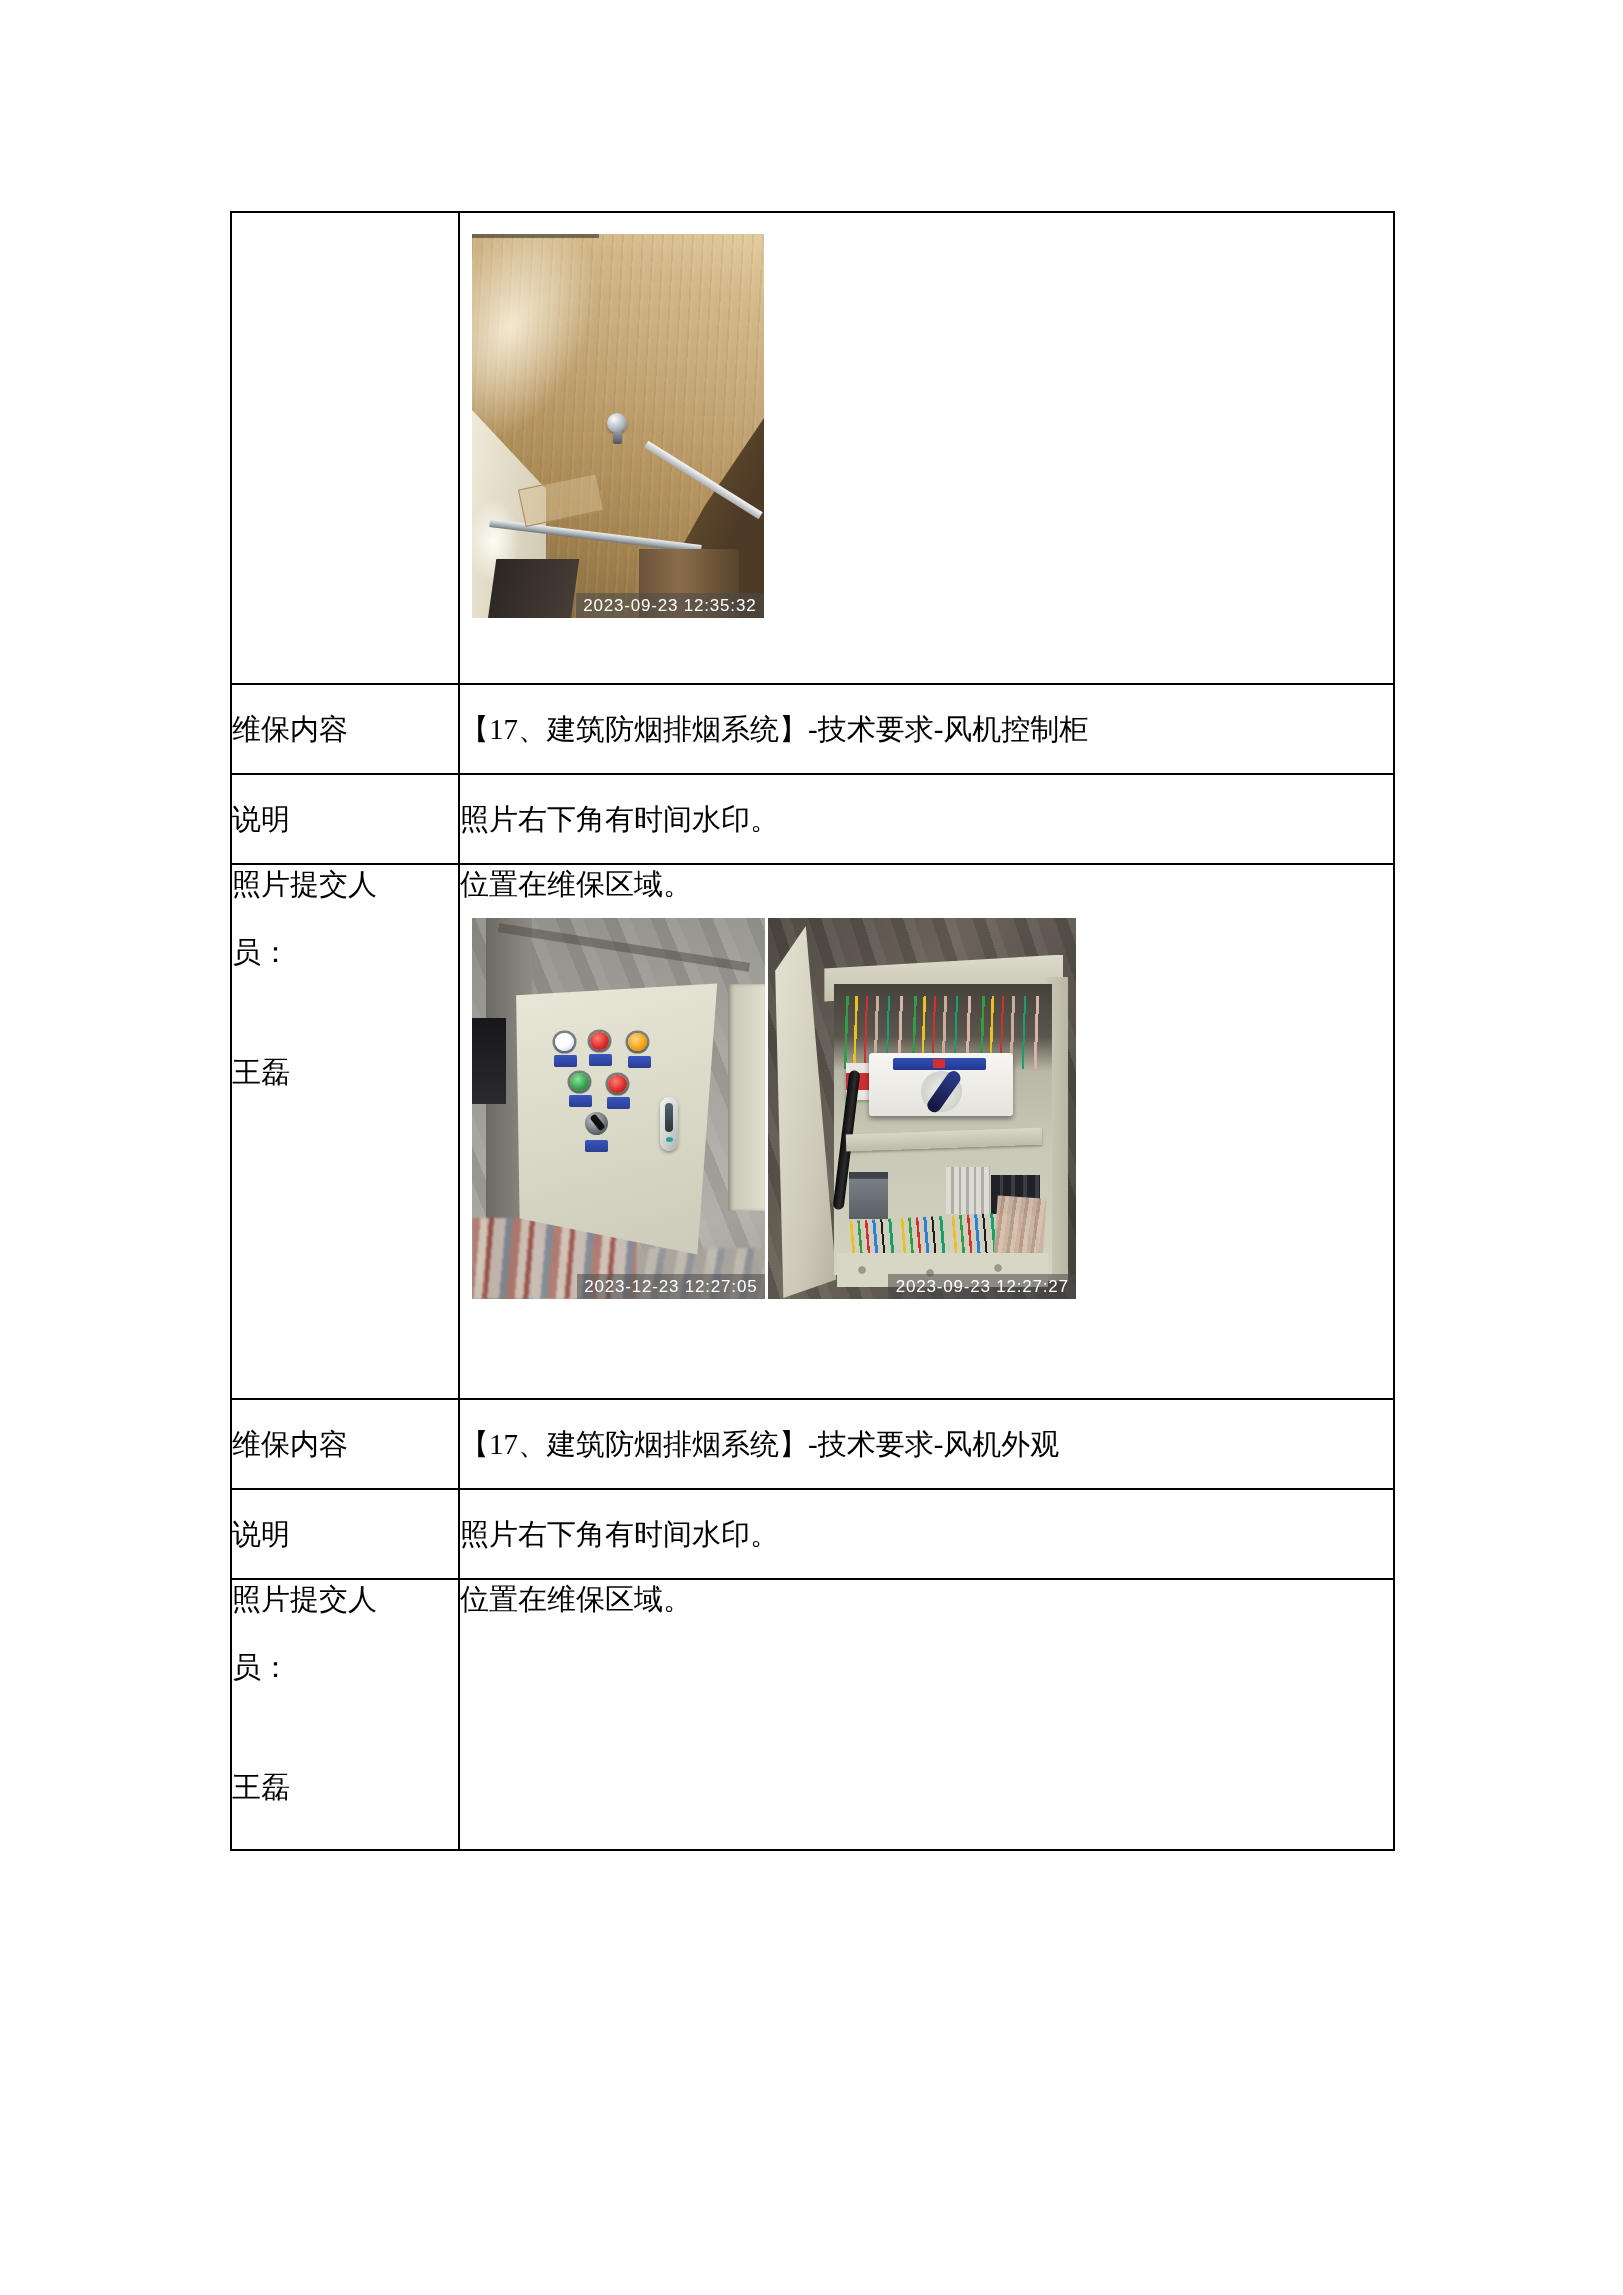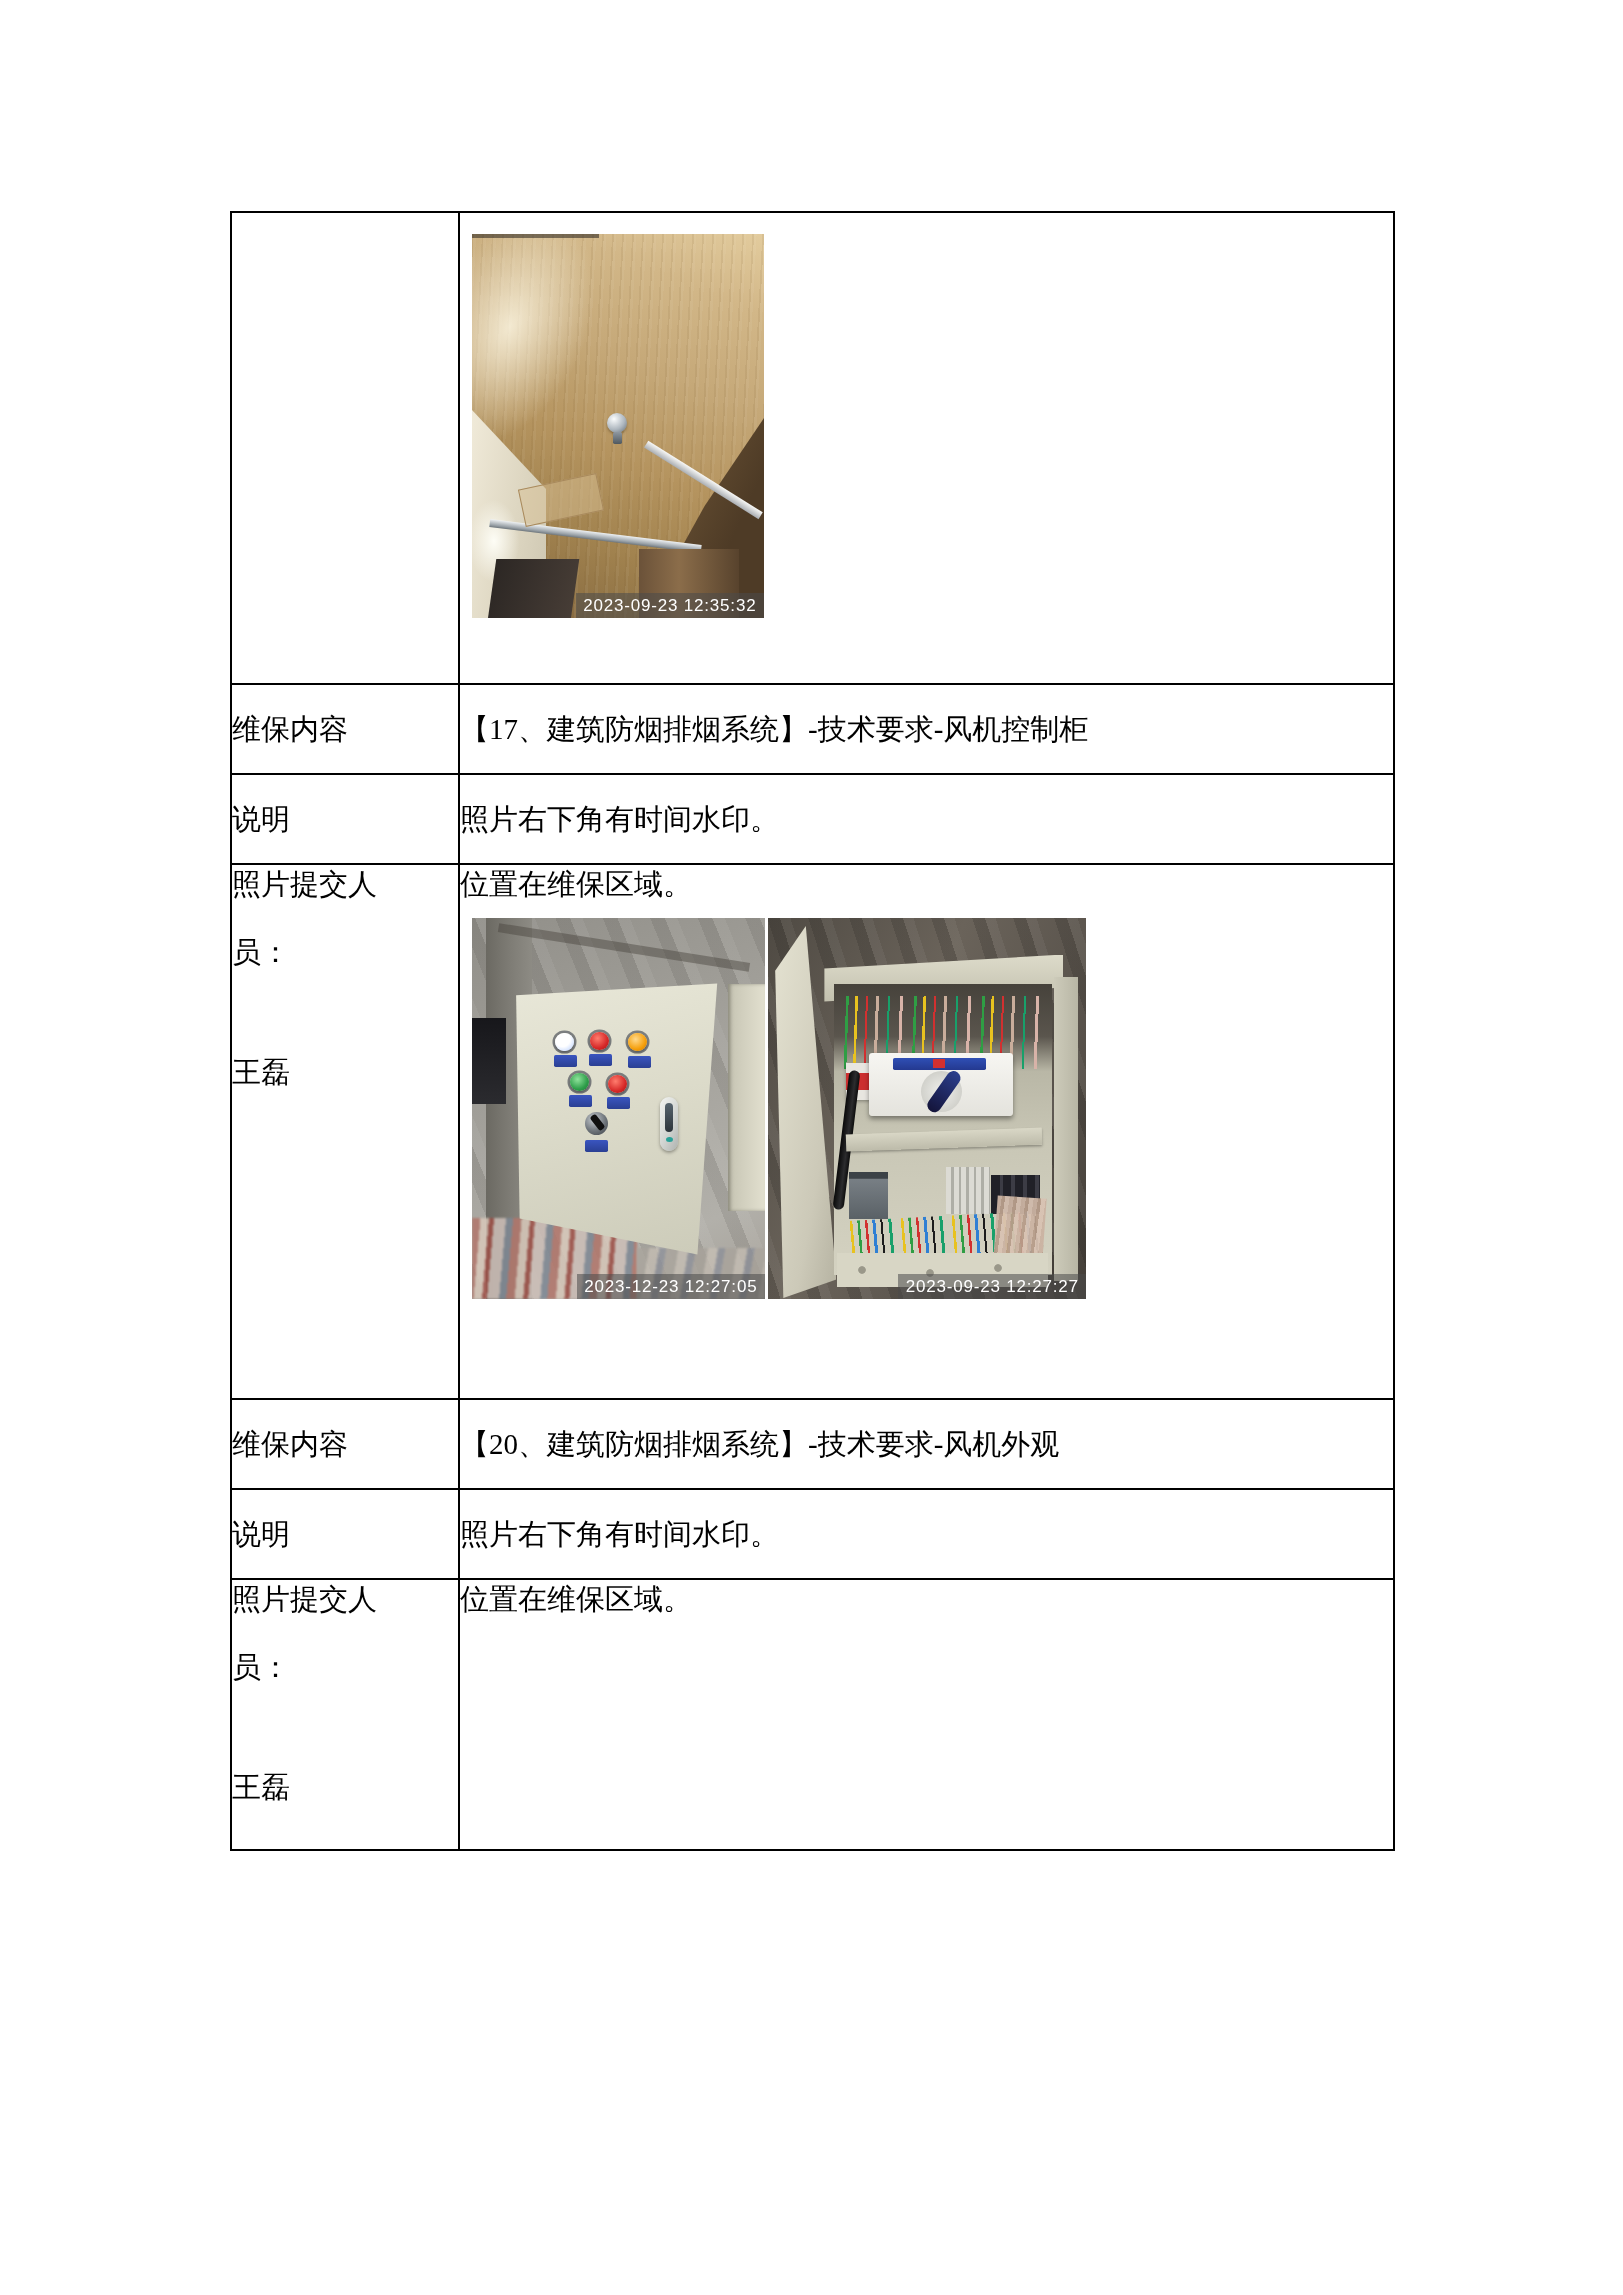--- a/index.html
+++ b/index.html
@@ -37,21 +37,21 @@
   .submitter-name{margin-top:81px;}
   
   .photo{
     position:relative;overflow:hidden;background:#a16207;
     flex:none;
   }
   .photo *{position:absolute;}
   .photo1{width:292px;height:384px;margin:21px 0 0 12px;}
   .photo-strip{display:flex;gap:3.4px;margin:13.5px 0 0 12px;}
   .photo2{width:293px;height:381px;}
-  .photo3{width:308px;height:381px;padding-left:10px;}
+  .photo3{width:308px;height:381px;}
   .ts{
     right:0;bottom:0;
     background:rgba(75,75,75,0.55);
     color:#fff;
     font-family:"Liberation Sans","DejaVu Sans",sans-serif;
     font-size:17px;line-height:23px;
     padding:0.8px 7.6px;letter-spacing:0.8px;
     white-space:nowrap;
   }
   
@@ -235,21 +235,21 @@
             <div class="p3-floor"></div>
             <div class="ts">2023-09-23 12:27:27</div>
           </div>
 
         </div>
       </td>
     </tr>
 
     <tr class="r-small">
       <td class="cell-label">维保内容</td>
-      <td class="cell-value">【20、建筑防烟排烟系统】-技术要求-风机外观</td>
+      <td class="cell-value">【17、建筑防烟排烟系统】-技术要求-风机外观</td>
     </tr>
 
     <tr class="r-small">
       <td class="cell-label">说明</td>
       <td class="cell-value">照片右下角有时间水印。</td>
     </tr>
 
     <tr class="r-last">
       <td class="cell-label pad-top">
         <div>照片提交人</div>

